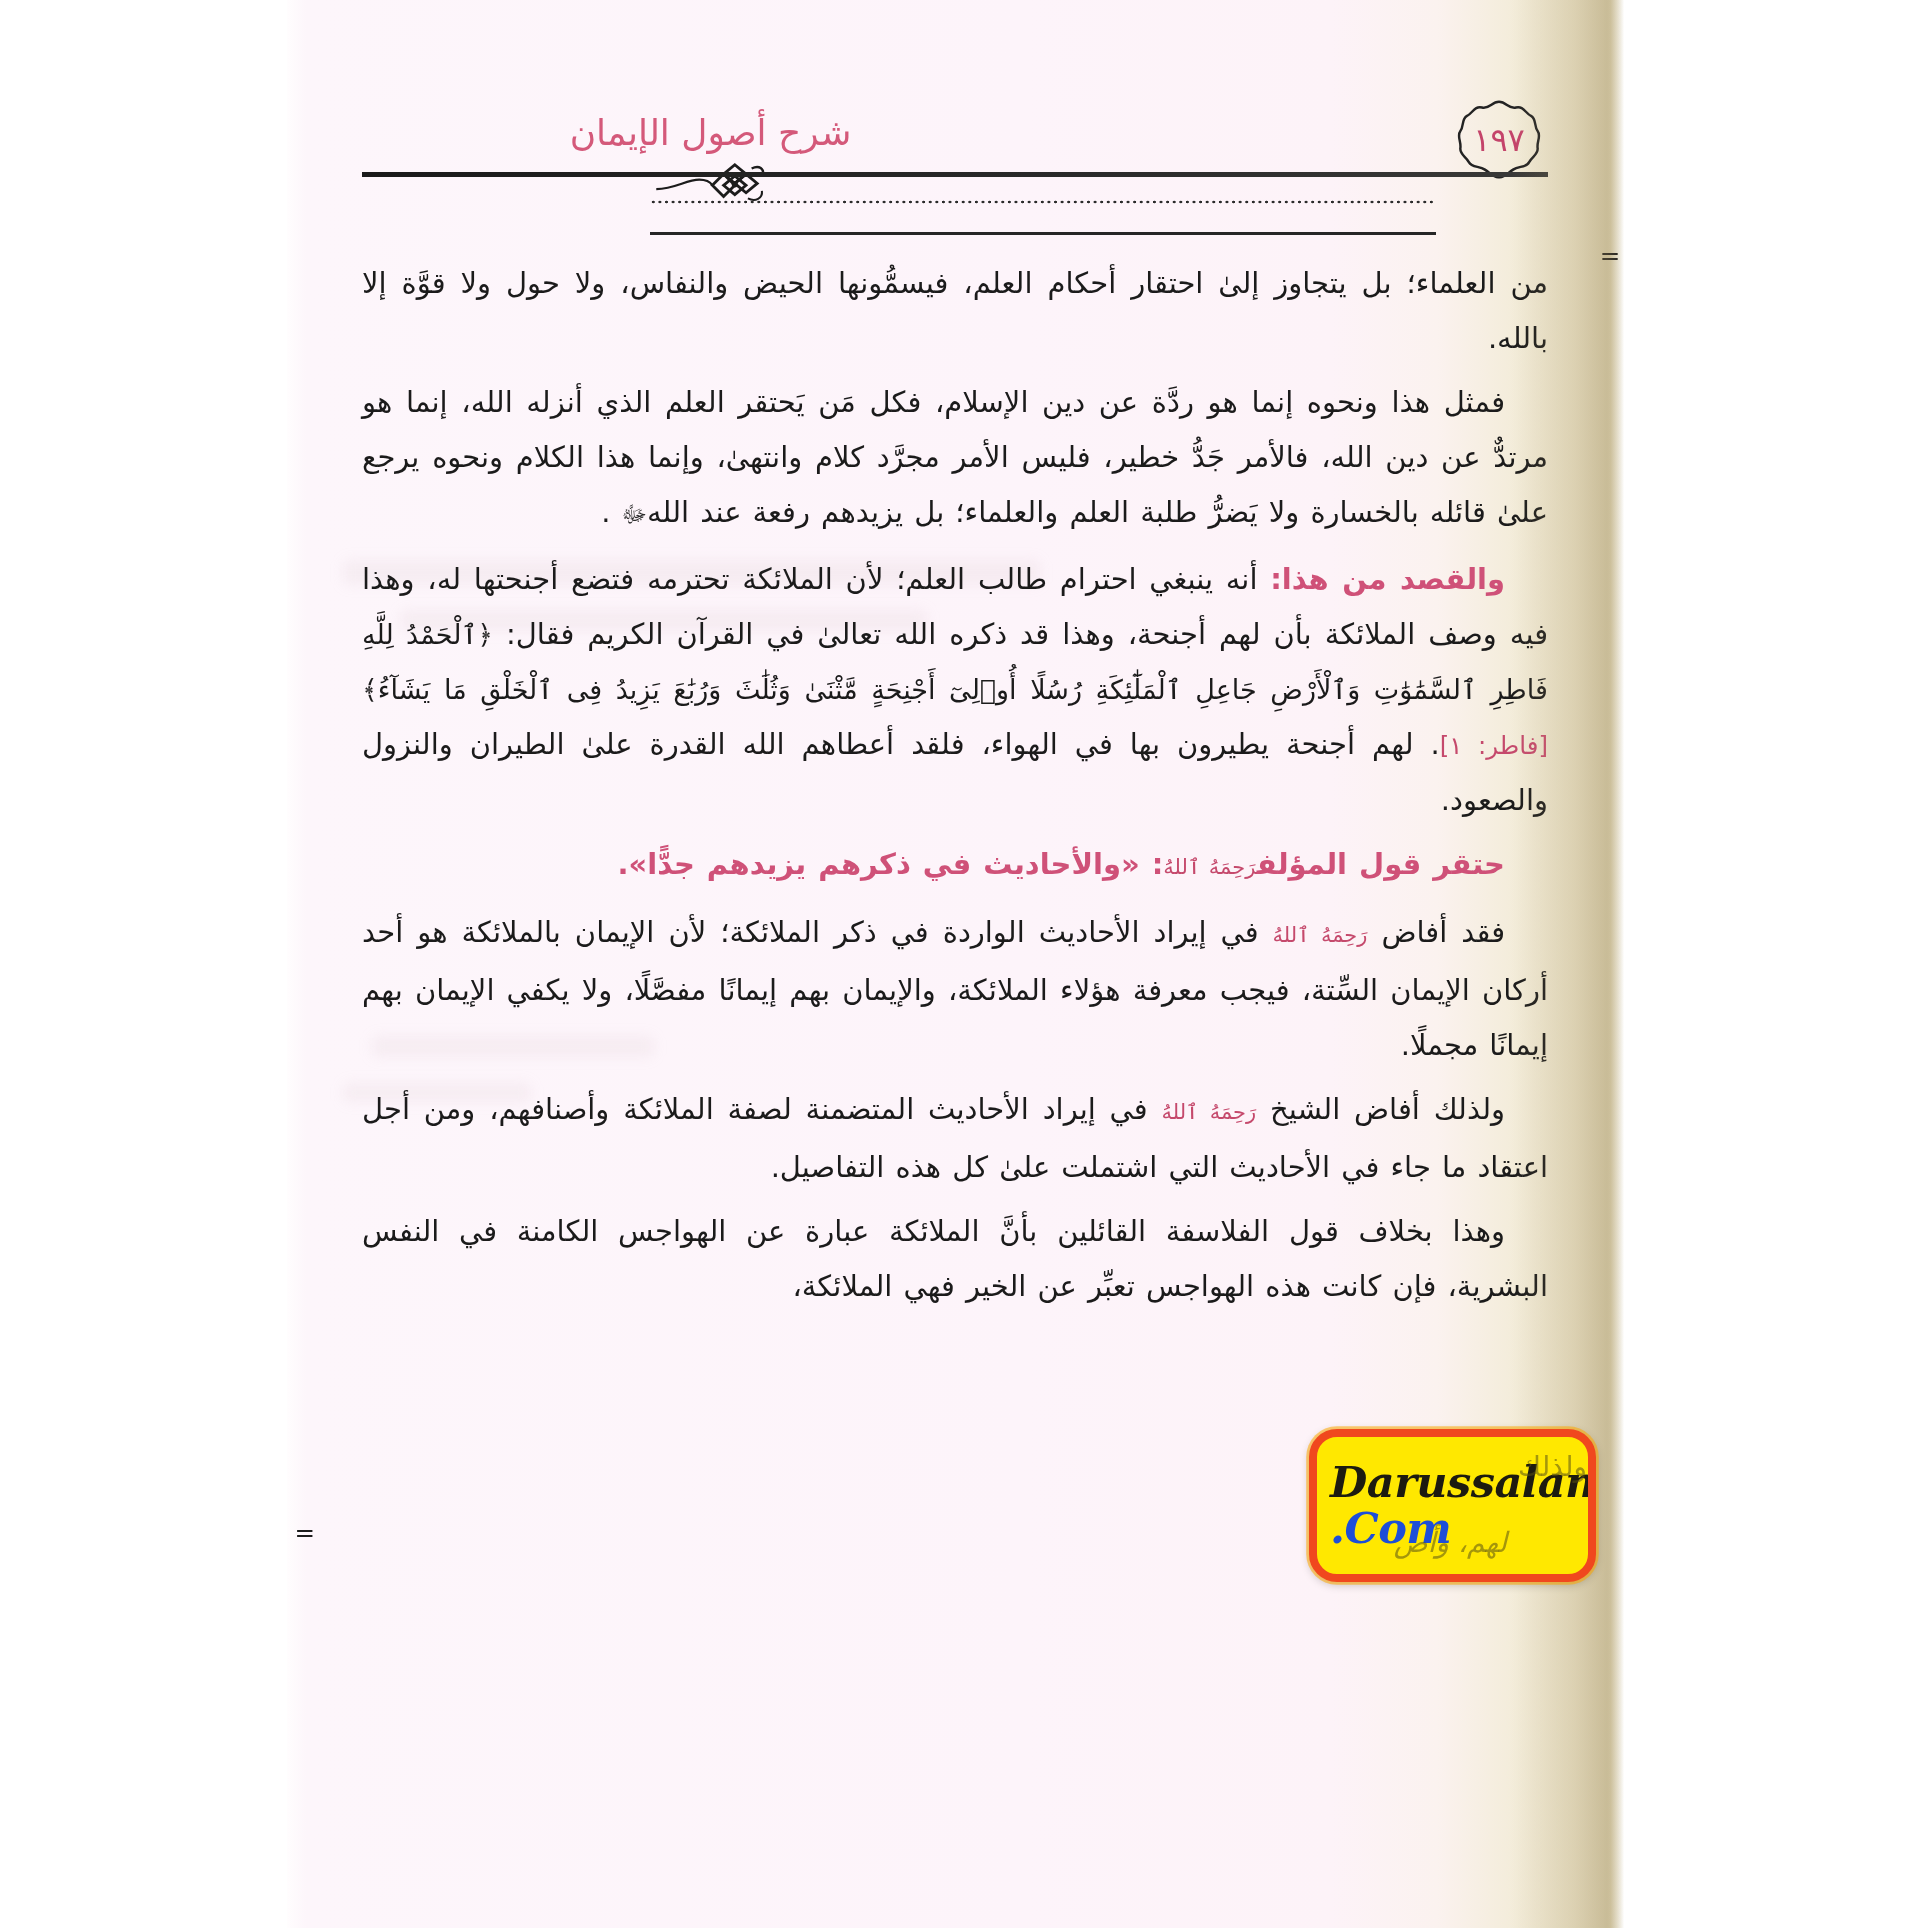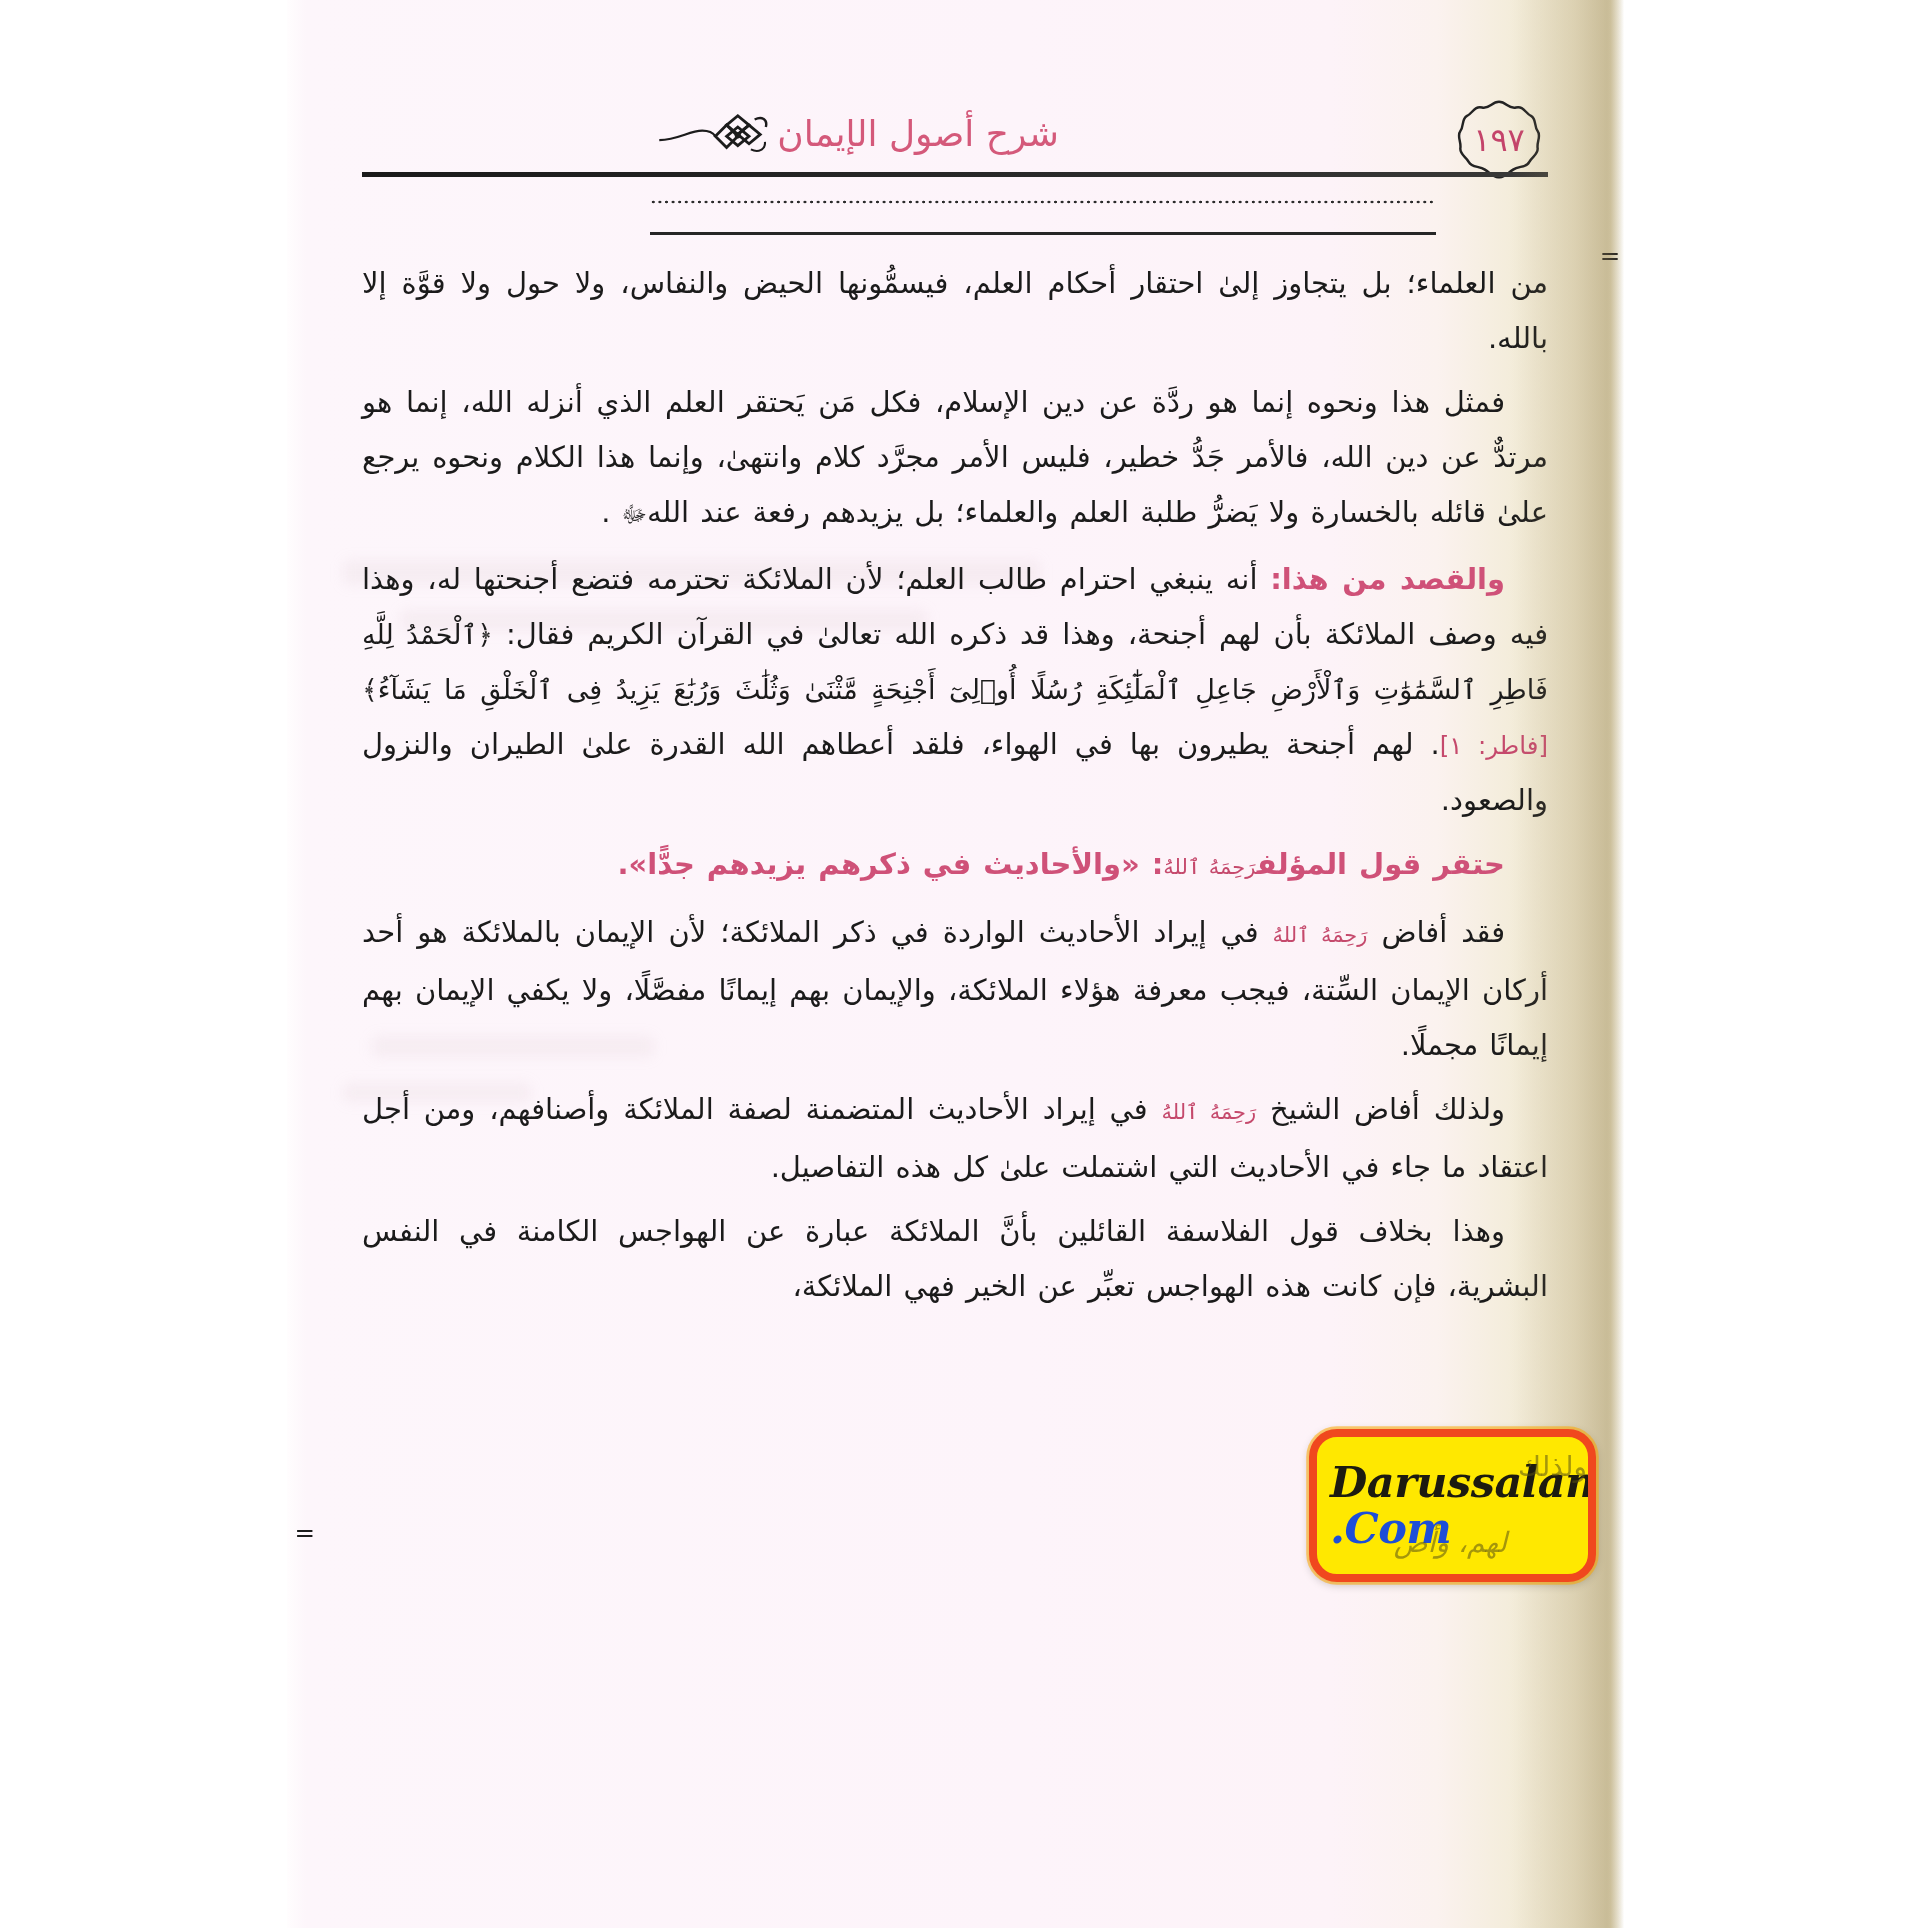--- a/index.html
+++ b/index.html
@@ -90,21 +90,21 @@
     color: #c4446a;
     letter-spacing: 0.9px;
     direction: rtl;
   }
   #head-title-wrap {
     position: absolute;
     left: 0px;
     top: 13px;
     width: 697px;
     display: flex;
-    flex-direction: row;
+    flex-direction: column;
     align-items: center;
     justify-content: flex-start;
     gap: 7.5px;
     direction: rtl;
   }
   #head-title {
     font-family: "DejaVu Sans", sans-serif;
     font-size: 36px;
     color: #d4597a;
     direction: rtl;

